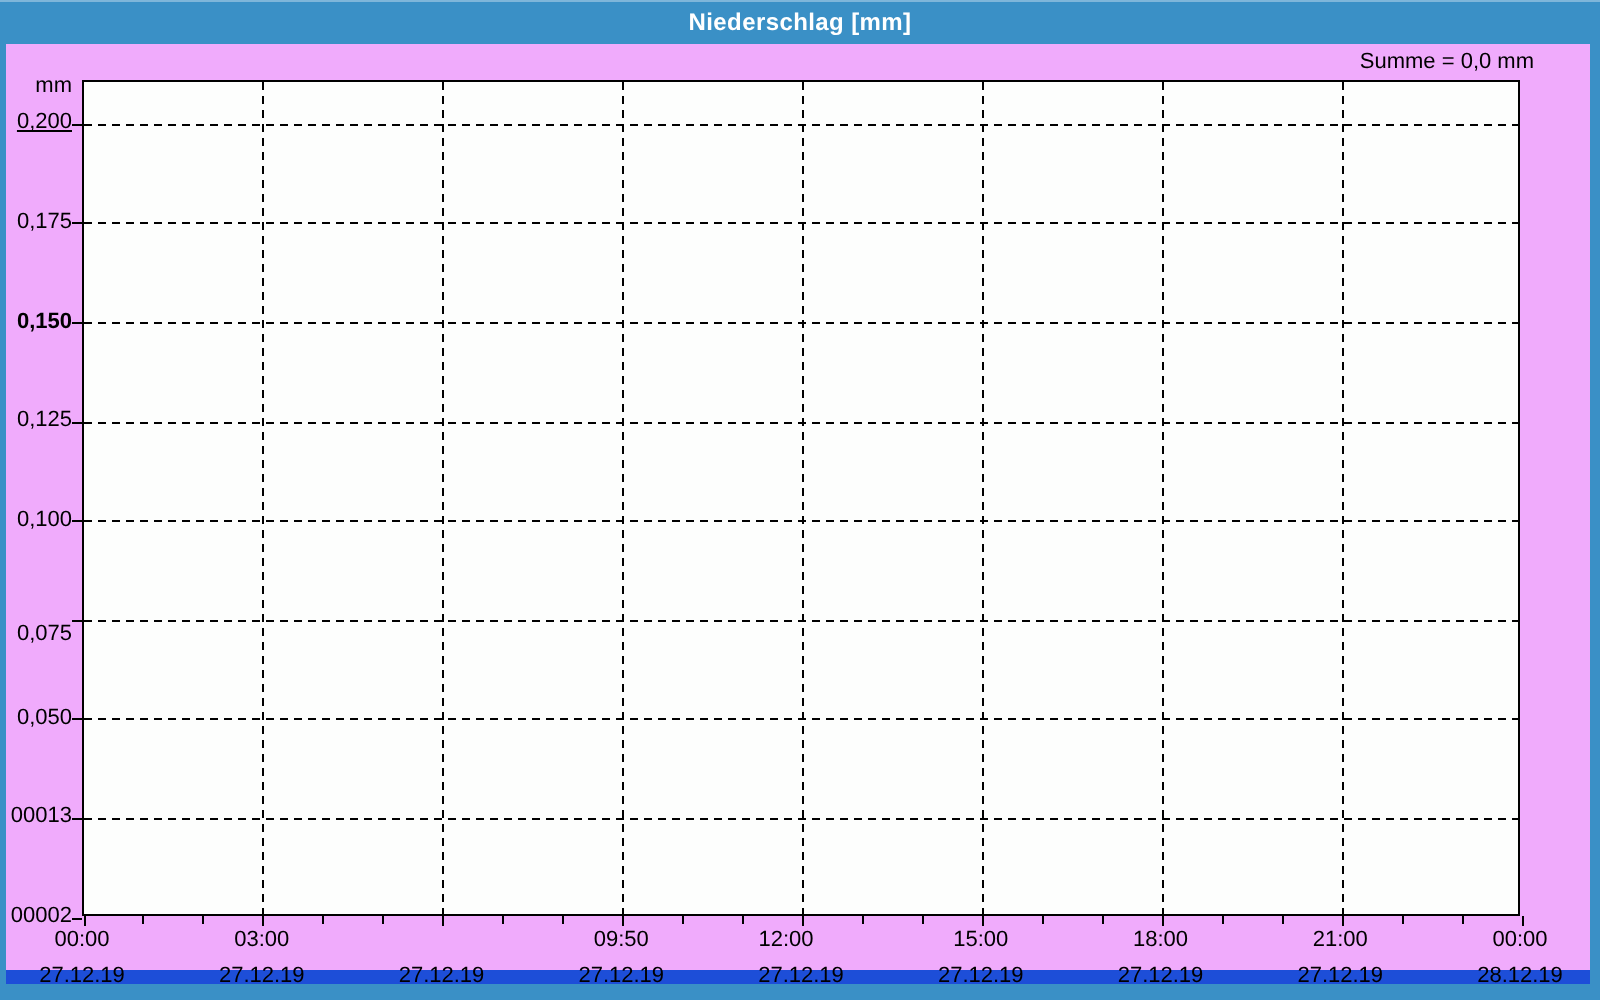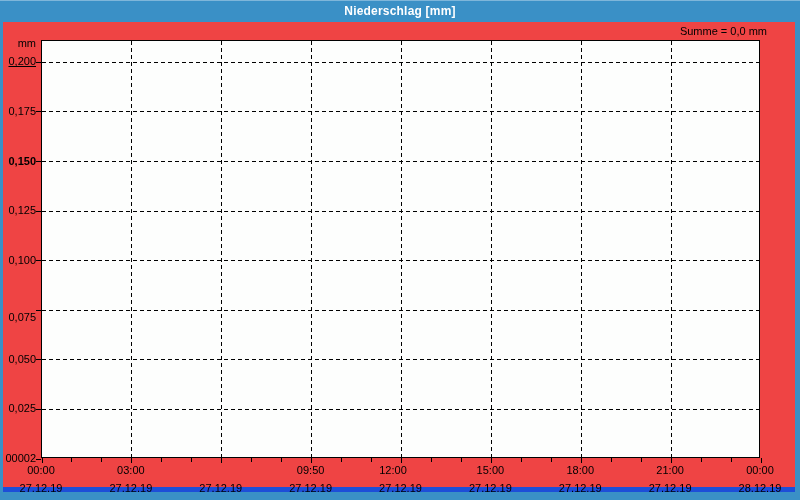--- a/index.html
+++ b/index.html
@@ -9,21 +9,21 @@
     background:#3a90c6;
   }
   #titlebar {
     position:absolute; left:0; top:0; width:800px; height:22px;
     background:#3a90c6; box-shadow: inset 0 1px 0 rgba(255,255,255,0.35);
     color:#ffffff; font-weight:bold; font-size:12px; line-height:22px;
     text-align:center; letter-spacing:0.2px;
   }
   #panel {
     position:absolute; left:3px; top:22px; width:792px; height:470px;
-    background:#ef4444; border-bottom:5px solid #1d4ed8;
+    background:#f0abfc; border-bottom:7px solid #1d4ed8;
     box-sizing:border-box;
   }
   
   #summe {
     position:absolute; top:3px; right:28px; height:12px;
     font-size:11px; color:#000; white-space:nowrap;
   }
   #unit-label {
     position:absolute; left:0; top:15px; width:33px;
     font-size:11px; color:#000; text-align:right;
@@ -70,21 +70,21 @@
   <div id="summe">Summe = 0,0 mm</div>
   <div id="unit-label">mm</div>
   <div id="ylabels">
       <div class="ylab" style="top: 33.4156px; text-decoration: underline;">0,200</div>
       <div class="ylab" style="top: 82.9886px;">0,175</div>
       <div class="ylab" style="top: 132.562px; font-weight: bold;">0,150</div>
       <div class="ylab" style="top: 182.135px;">0,125</div>
       <div class="ylab" style="top: 231.708px;">0,100</div>
       <div class="ylab" style="top: 289px;">0,075</div>
       <div class="ylab" style="top: 330.854px;">0,050</div>
-      <div class="ylab" style="top: 380.427px;">0,025</div>
+      <div class="ylab" style="top: 380.427px;">00013</div>
       <div class="ylab" style="top: 430px;">00002</div>
     </div>
   <div id="plot">
       <div class="hgrid" style="top: 20.9156px;"></div>
       <div class="ytick" style="top: 20.9156px;"></div>
       <div class="hgrid" style="top: 70.4886px;"></div>
       <div class="ytick" style="top: 70.4886px;"></div>
       <div class="hgrid" style="top: 120.062px;"></div>
       <div class="ytick" style="top: 120.062px;"></div>
       <div class="hgrid" style="top: 169.635px;"></div>

